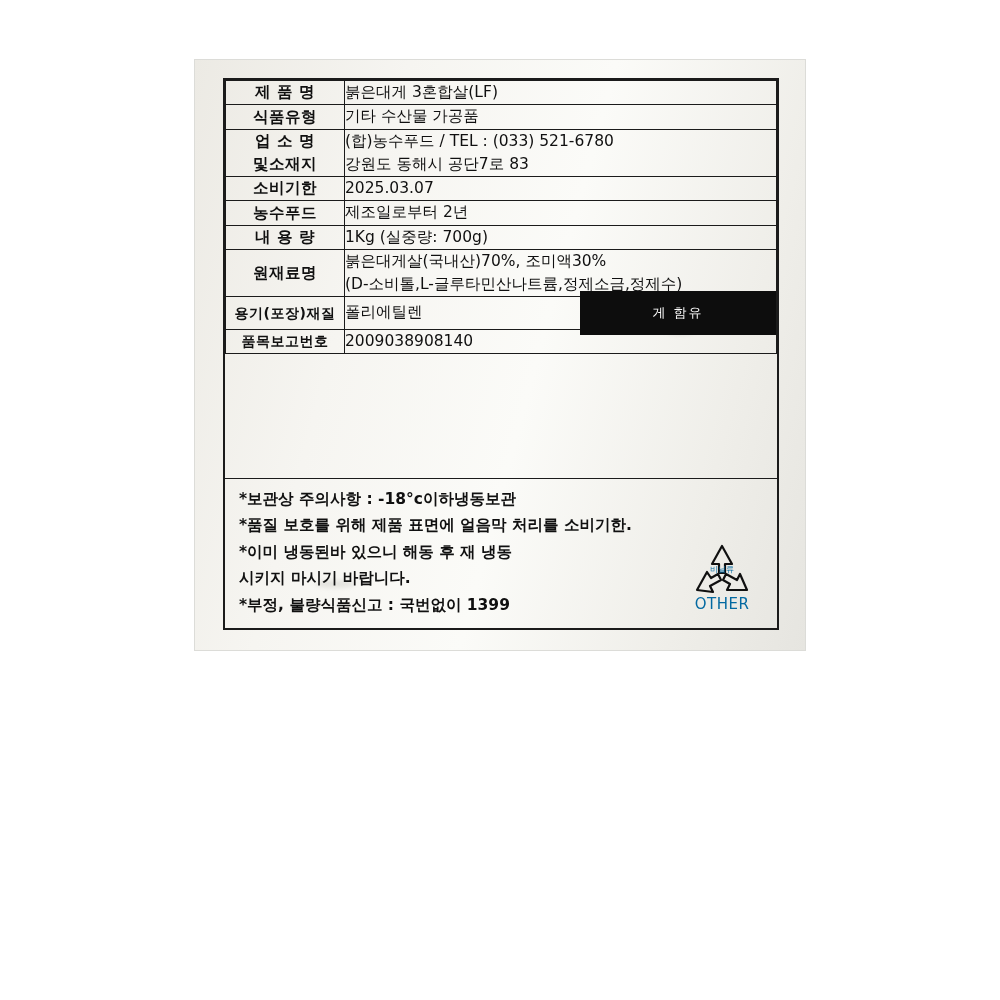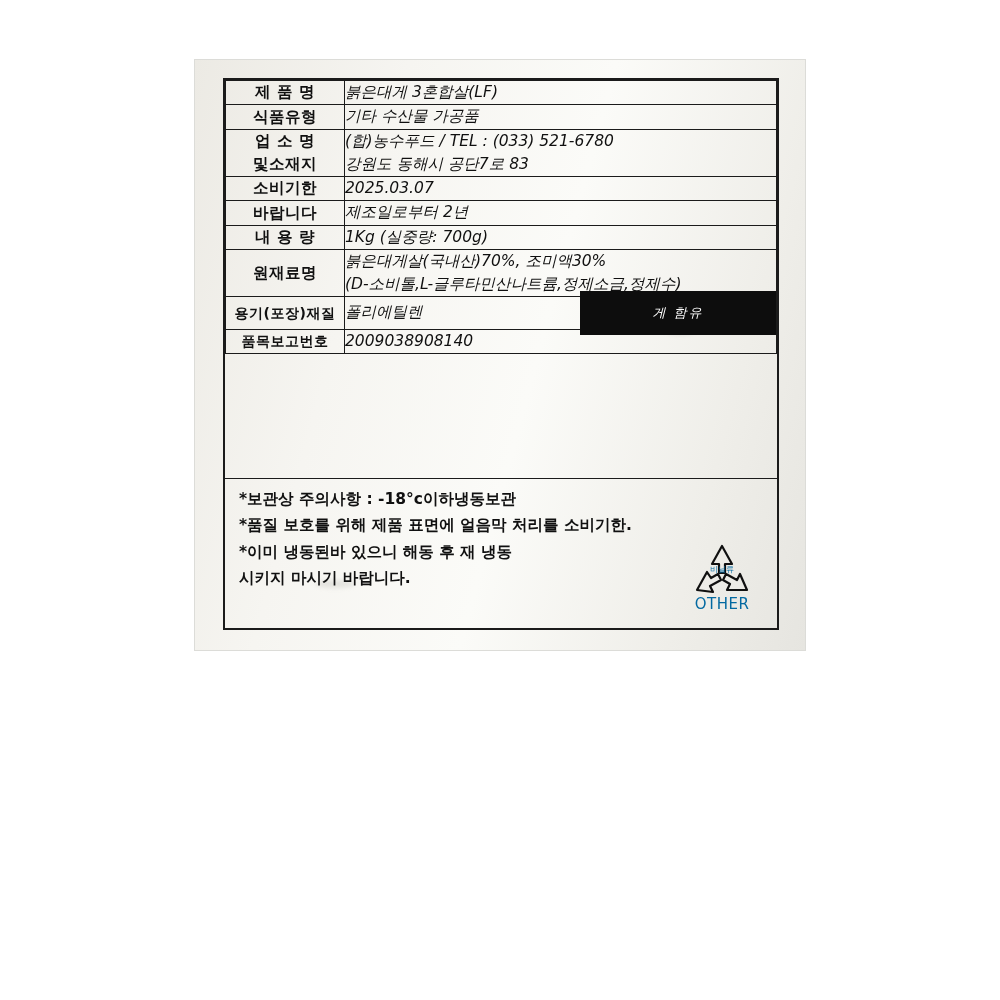--- a/index.html
+++ b/index.html
@@ -62,21 +62,20 @@
     text-align: center;
     padding: 5px 4px;
     letter-spacing: 0.5px;
     line-height: 1.45;
     font-weight: bold;
   }
 
   td.val {
     padding: 5px 10px;
     line-height: 1.5;
-    font-style: italic;
   }
 
   .val-line { display: block; white-space: nowrap; }
 
   td.val.pkg {
     position: relative;
     padding-right: 0;
   }
 
   .pkg-row {
@@ -195,21 +194,21 @@
             <span class="val-line">강원도 동해시 공단7로 83</span>
           </td>
         </tr>
         <tr>
           <td class="key">소비기한</td>
           <td class="val">
             <span class="val-line">2025.03.07</span>
           </td>
         </tr>
         <tr>
-          <td class="key">바랍니다</td>
+          <td class="key">농수푸드</td>
           <td class="val">
             <span class="val-line">제조일로부터 2년</span>
           </td>
         </tr>
         <tr>
           <td class="key">내 용 량</td>
           <td class="val">
             <span class="val-line">1Kg (실중량: 700g)</span>
           </td>
         </tr>
@@ -236,20 +235,21 @@
           </td>
         </tr>
       </tbody>
     </table>
 
     <div id="notes">
       <p>*보관상 주의사항 : -18°c이하냉동보관</p>
       <p>*품질 보호를 위해 제품 표면에 얼음막 처리를 소비기한.</p>
       <p>*이미 냉동된바 있으니 해동 후 재 냉동</p>
       <p>시키지 마시기 바랍니다.</p>
+      <p>*부정, 불량식품신고 : 국번없이 1399</p>
 
       <div id="recycle">
         <svg width="74" height="60" viewBox="0 0 74 60" aria-hidden="true">
           <g fill="none" stroke="#101010" stroke-width="2.2" stroke-linejoin="round">
             <path d="M37 6 L47 24 L40 24 L40 33 L34 33 L34 24 L27 24 Z"></path>
             <path d="M12 50 L22 32 L26 38 L33 34 L36 40 L25 46 L28 52 Z"></path>
             <path d="M62 50 L42 50 L45 44 L38 40 L41 34 L52 40 L55 34 Z"></path>
           </g>
         </svg>
         <div class="rc-inner">비닐류</div>

